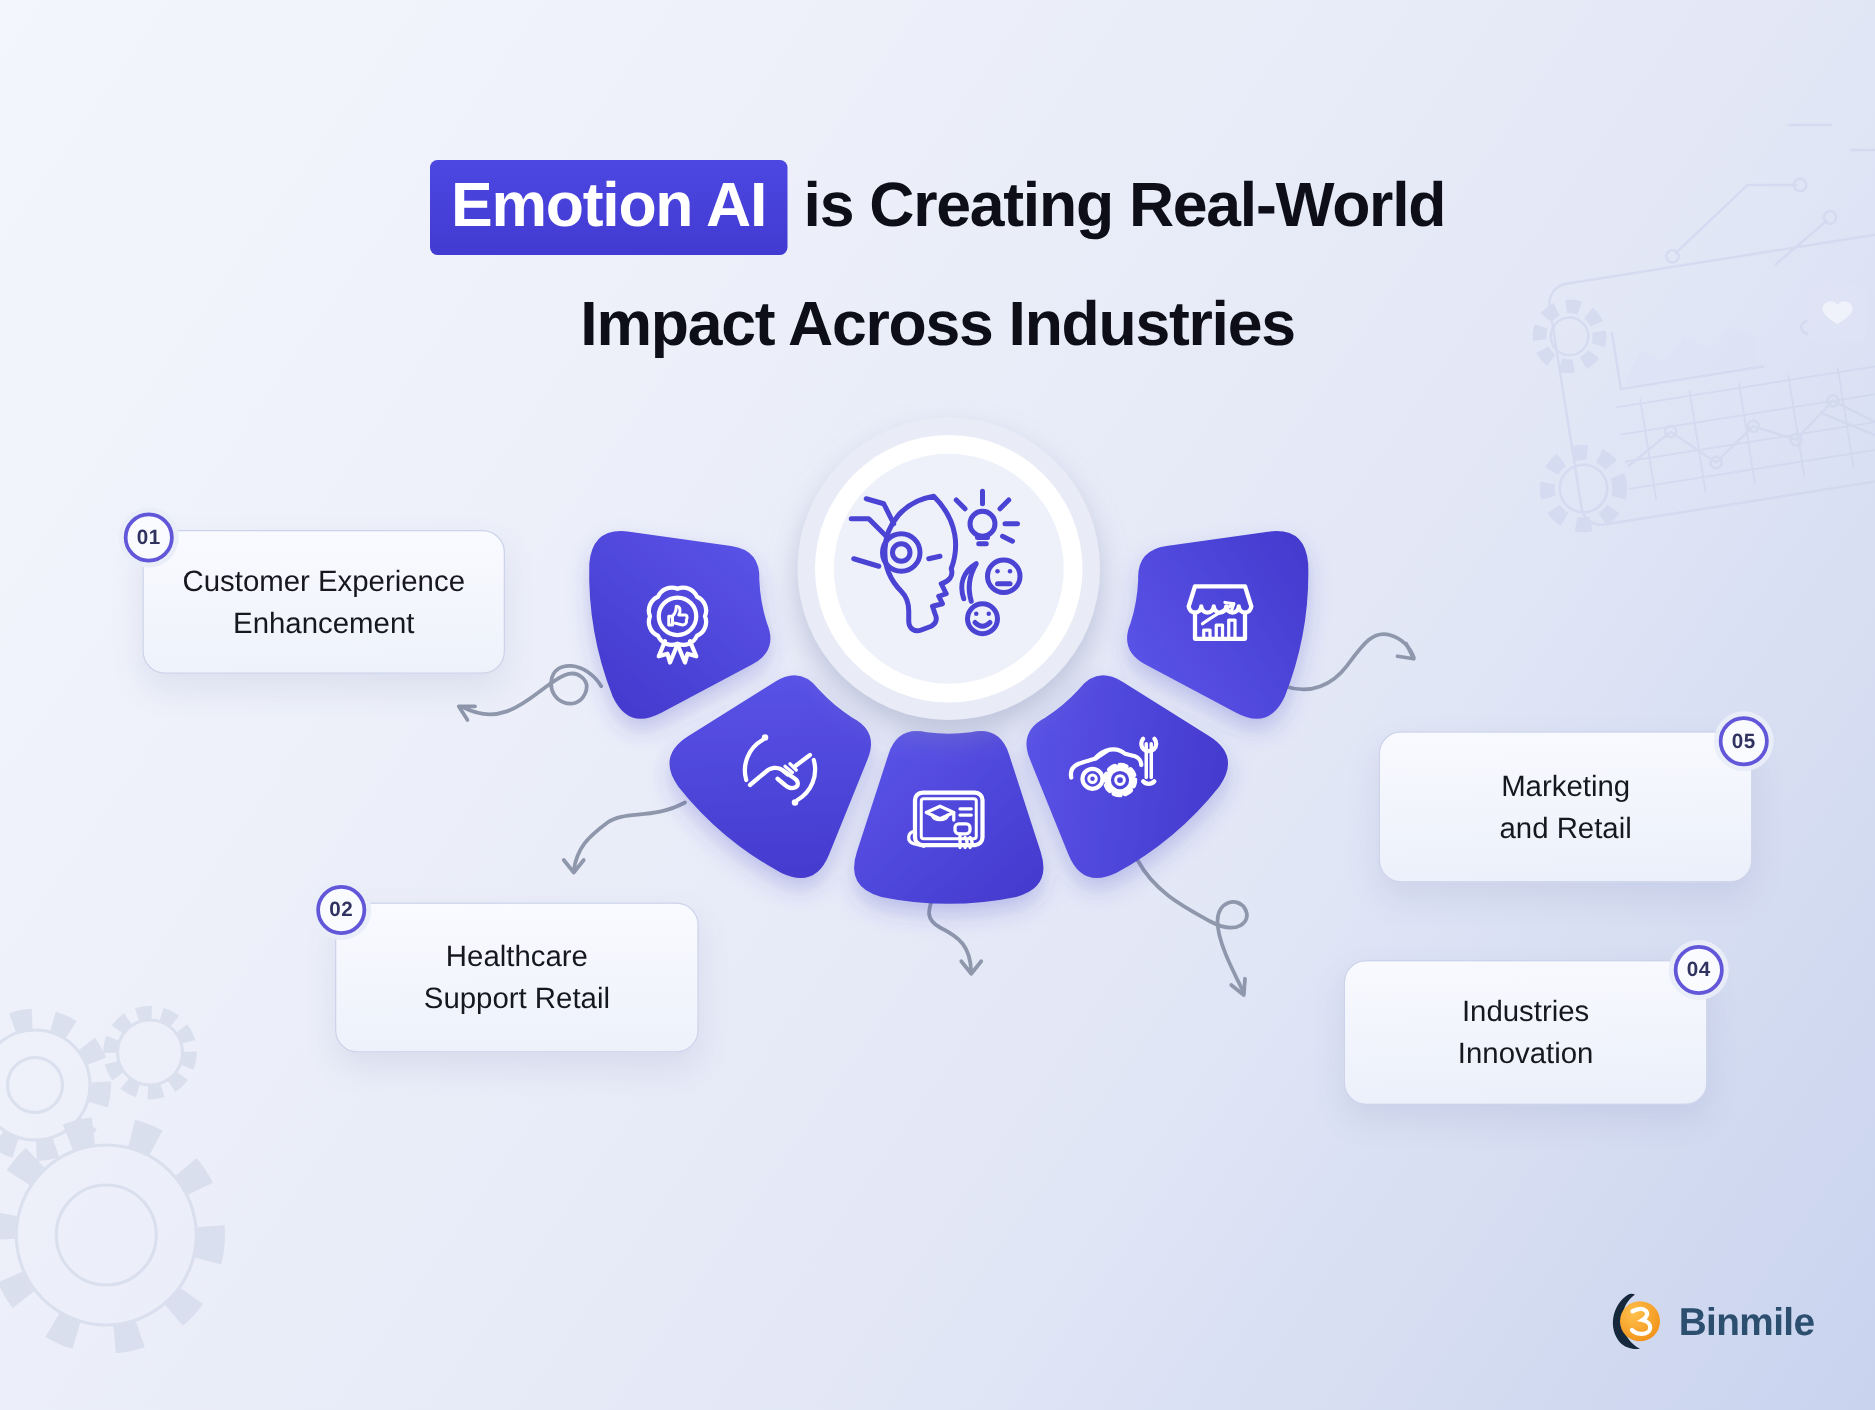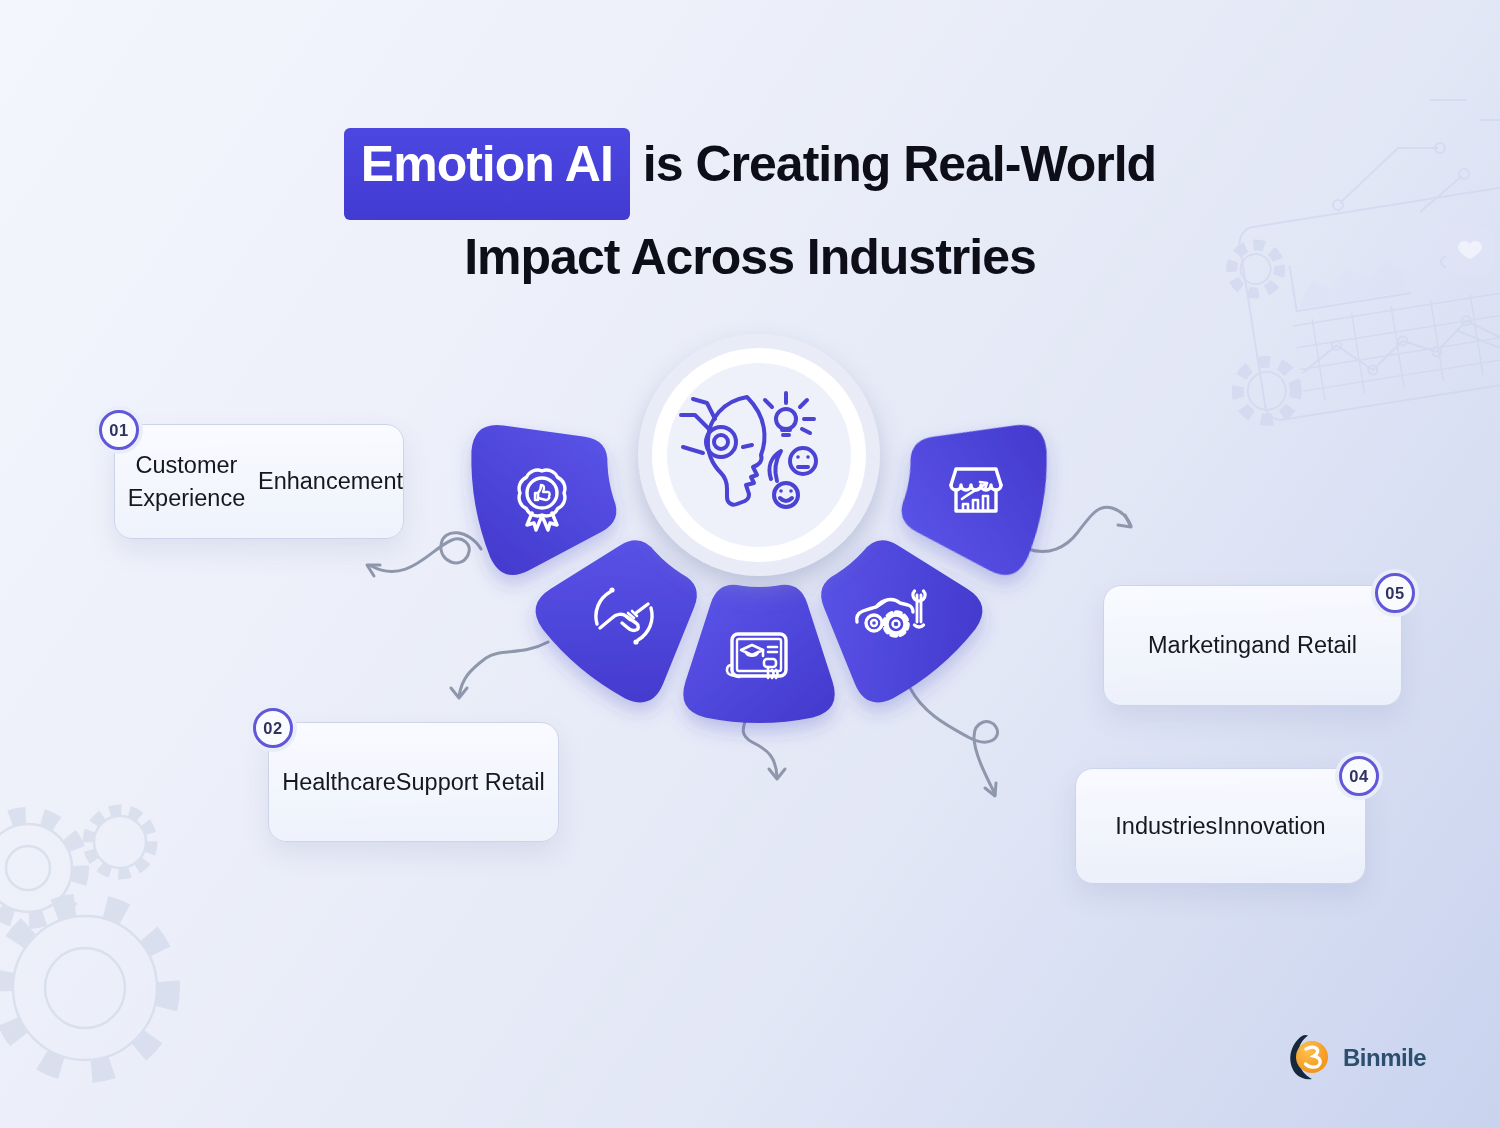--- a/index.html
+++ b/index.html
@@ -6,40 +6,40 @@
   body{font-family:"Liberation Sans",sans-serif;overflow:hidden;}
   .stage{position:relative;width:1500px;height:1128px;
          background:linear-gradient(125deg,#f4f6fd 0%,#eceff9 35%,#e2e7f6 65%,#c9d3ee 100%);}
   .bg-svg{position:absolute;left:0;top:0;}
 
   
   .title-wrap{position:absolute;left:0;top:128px;width:100%;text-align:center;
               font-weight:700;font-size:50px;letter-spacing:-1px;color:#0d0e18;line-height:70px;}
   .title-line1{white-space:nowrap;}
   .hl{display:inline-block;background:linear-gradient(180deg,#4d47e2,#413bd2);color:#ffffff;
-      padding:1px 17px 21px;border-radius:6px;margin-right:13px;}
-  .title-line2{margin-top:2px;}
+      padding:1px 17px 5px;border-radius:6px;margin-right:13px;}
+  .title-line2{margin-top:20px;}
 
   
-  .card{position:absolute;display:flex;justify-content:center;align-items:center;
+  .card{position:absolute;display:flex;flex-direction:column;justify-content:center;align-items:center;
         background:linear-gradient(180deg,rgba(250,251,255,.95),rgba(238,242,251,.88));
         border:1.5px solid #cdd3ea;border-radius:18px;
         box-shadow:0 12px 26px rgba(90,100,160,.12);
         color:#17181f;font-size:23.5px;font-weight:500;line-height:33px;text-align:center;}
   .badge{position:absolute;width:40px;height:40px;border-radius:50%;
          background:#fafbff;border:3px solid #6157d8;box-sizing:border-box;
          display:flex;align-items:center;justify-content:center;
          color:#30335f;font-size:16.5px;font-weight:700;letter-spacing:.5px;
          box-shadow:0 0 0 4px rgba(233,237,248,.95);}
   .badge.tl{left:-16px;top:-15px;}
   .badge.tr{right:-14px;top:-13px;}
 
   
   .logo{position:absolute;left:1286px;top:1034px;display:flex;align-items:center;gap:9px;}
-  .logo-text{font-size:24px;font-weight:700;color:#2c4e6f;letter-spacing:-.5px;}
+  .logo-text{font-size:31px;font-weight:700;color:#2c4e6f;letter-spacing:-.5px;}
 </style>
 </head>
 <body>
 
 <div class="stage">
 
 <svg class="bg-svg" width="1500" height="1128" viewBox="0 0 1500 1128">
   <defs>
     <linearGradient id="petalGrad" x1="0" y1="0" x2="1" y2="1">
       <stop offset="0" stop-color="#5d56ea"></stop>

